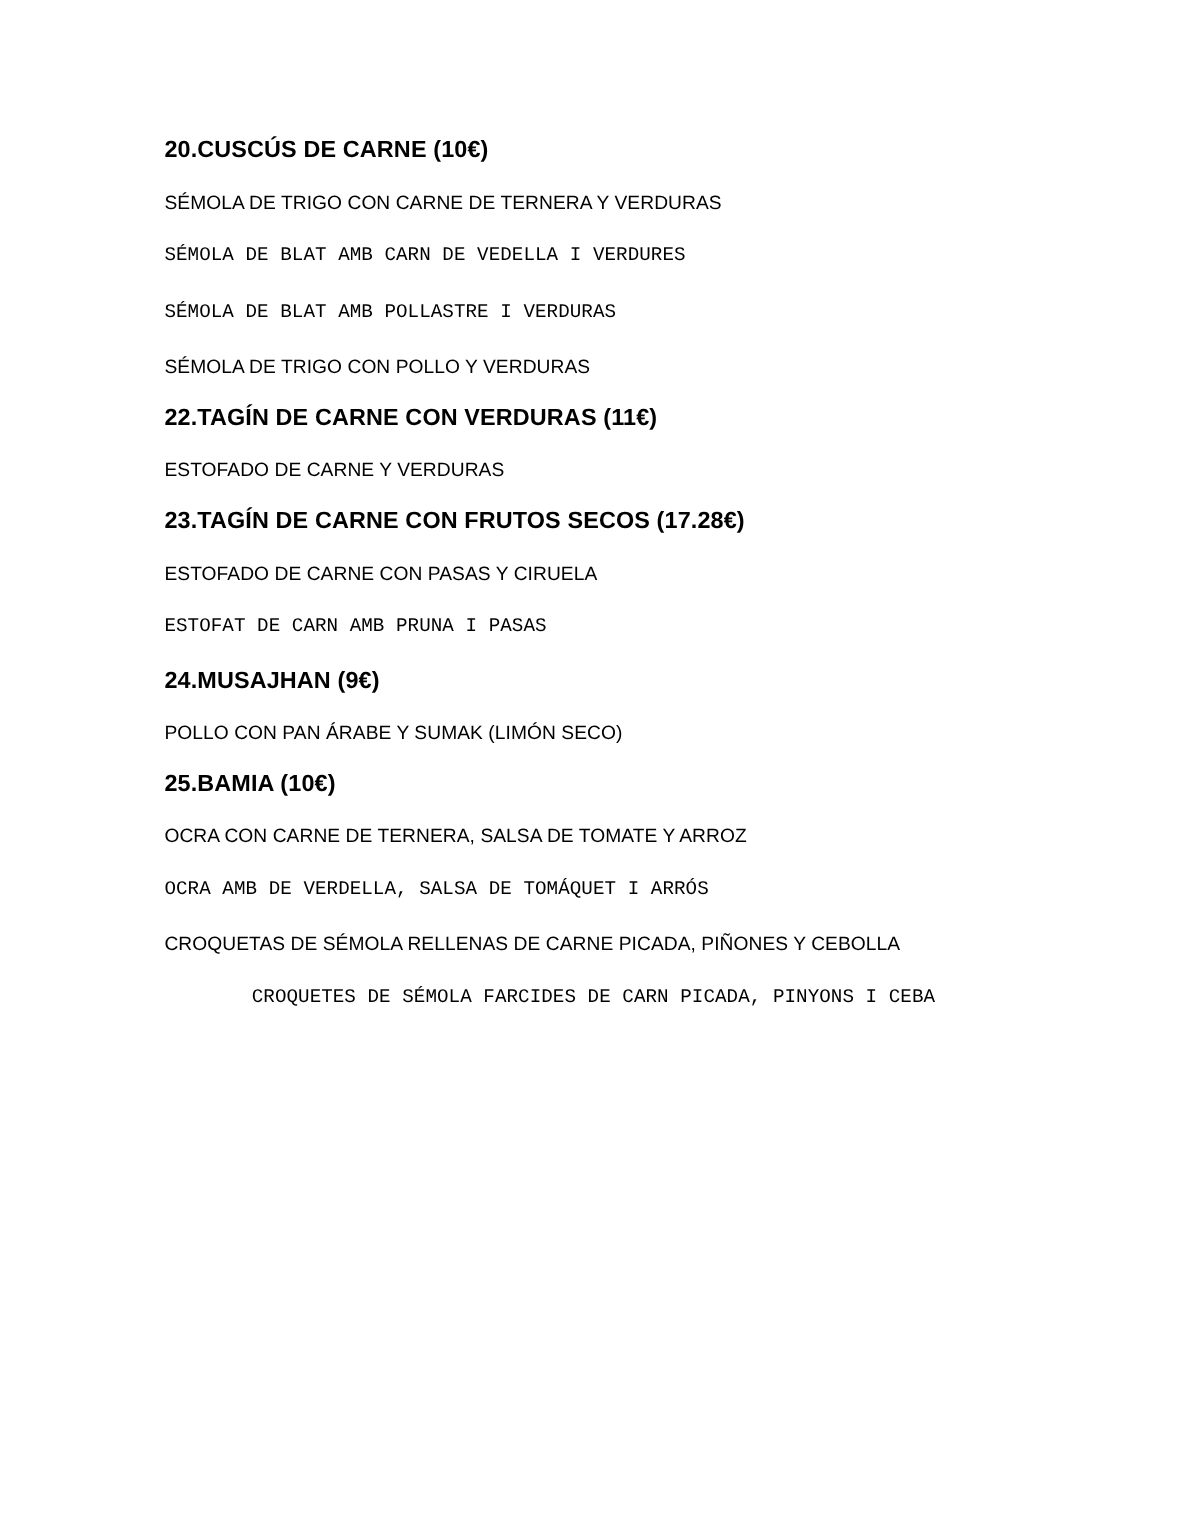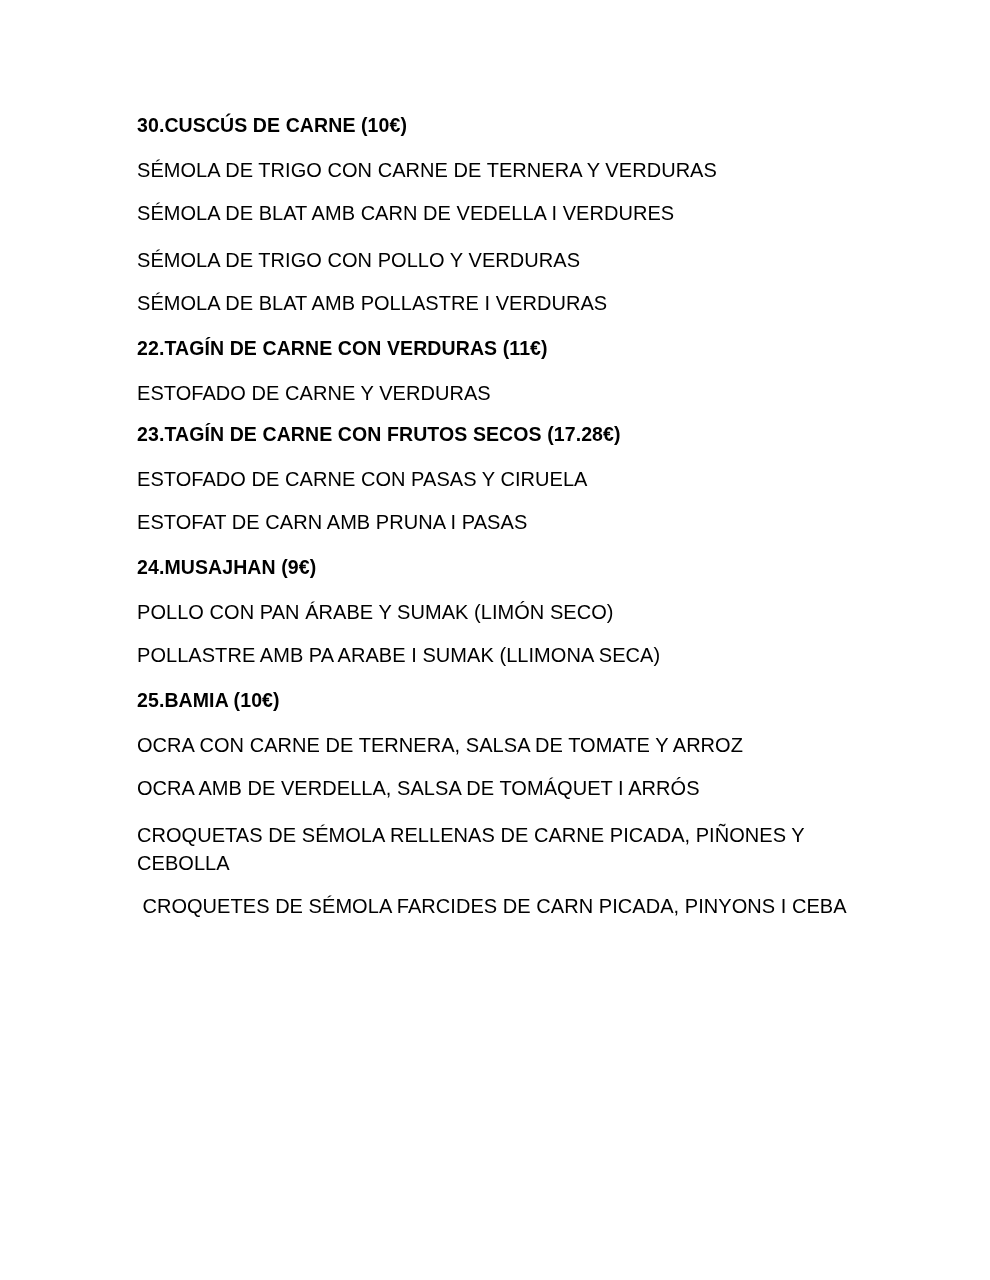--- a/index.html
+++ b/index.html
@@ -31,66 +31,66 @@
   }
   .dish-heading {
     font-size: 19.5px;
     font-weight: bold;
     line-height: 24px;
     letter-spacing: 0.1px;
     margin: 0 0 19px 0;
     white-space: nowrap;
   }
   .dish-desc {
-    font-size: 20px;
+    font-size: 16px;
     font-weight: normal;
     line-height: 28px;
     letter-spacing: 0.05px;
     margin: 0 0 15px 0;
   }
   .dish-desc.last-desc {
     margin-bottom: 19px;
+    font-family: Liberation Mono, monospace;
   }
   .dish:last-child .dish-desc.last-desc {
     margin-bottom: 0;
     text-align: center;
   }
 </style>
 </head>
 <body>
 
 <div class="page">
   <div class="menu-list">
 
     <div class="dish">
-      <p class="dish-heading">30.CUSCÚS DE CARNE (10€)</p>
+      <p class="dish-heading">20.CUSCÚS DE CARNE (10€)</p>
       <p class="dish-desc">SÉMOLA DE TRIGO CON CARNE DE TERNERA Y VERDURAS</p>
       <p class="dish-desc last-desc">SÉMOLA DE BLAT AMB CARN DE VEDELLA I VERDURES</p>
     </div>
 
     <div class="dish">
+      <p class="dish-desc last-desc">SÉMOLA DE BLAT AMB POLLASTRE I VERDURAS</p>
       <p class="dish-desc">SÉMOLA DE TRIGO CON POLLO Y VERDURAS</p>
-      <p class="dish-desc last-desc">SÉMOLA DE BLAT AMB POLLASTRE I VERDURAS</p>
     </div>
 
     <div class="dish">
       <p class="dish-heading">22.TAGÍN DE CARNE CON VERDURAS (11€)</p>
       <p class="dish-desc">ESTOFADO DE CARNE Y VERDURAS</p>
     </div>
 
     <div class="dish">
       <p class="dish-heading">23.TAGÍN DE CARNE CON FRUTOS SECOS (17.28€)</p>
       <p class="dish-desc">ESTOFADO DE CARNE CON PASAS Y CIRUELA</p>
       <p class="dish-desc last-desc">ESTOFAT DE CARN AMB PRUNA I PASAS</p>
     </div>
 
     <div class="dish">
       <p class="dish-heading">24.MUSAJHAN (9€)</p>
       <p class="dish-desc">POLLO CON PAN ÁRABE Y SUMAK (LIMÓN SECO)</p>
-      <p class="dish-desc last-desc">POLLASTRE AMB PA ARABE I SUMAK (LLIMONA SECA)</p>
     </div>
 
     <div class="dish">
       <p class="dish-heading">25.BAMIA (10€)</p>
       <p class="dish-desc">OCRA CON CARNE DE TERNERA, SALSA DE TOMATE Y ARROZ</p>
       <p class="dish-desc last-desc">OCRA AMB DE VERDELLA, SALSA DE TOMÁQUET I ARRÓS</p>
     </div>
 
     <div class="dish">
       <p class="dish-desc">CROQUETAS DE SÉMOLA RELLENAS DE CARNE PICADA, PIÑONES Y CEBOLLA</p>

